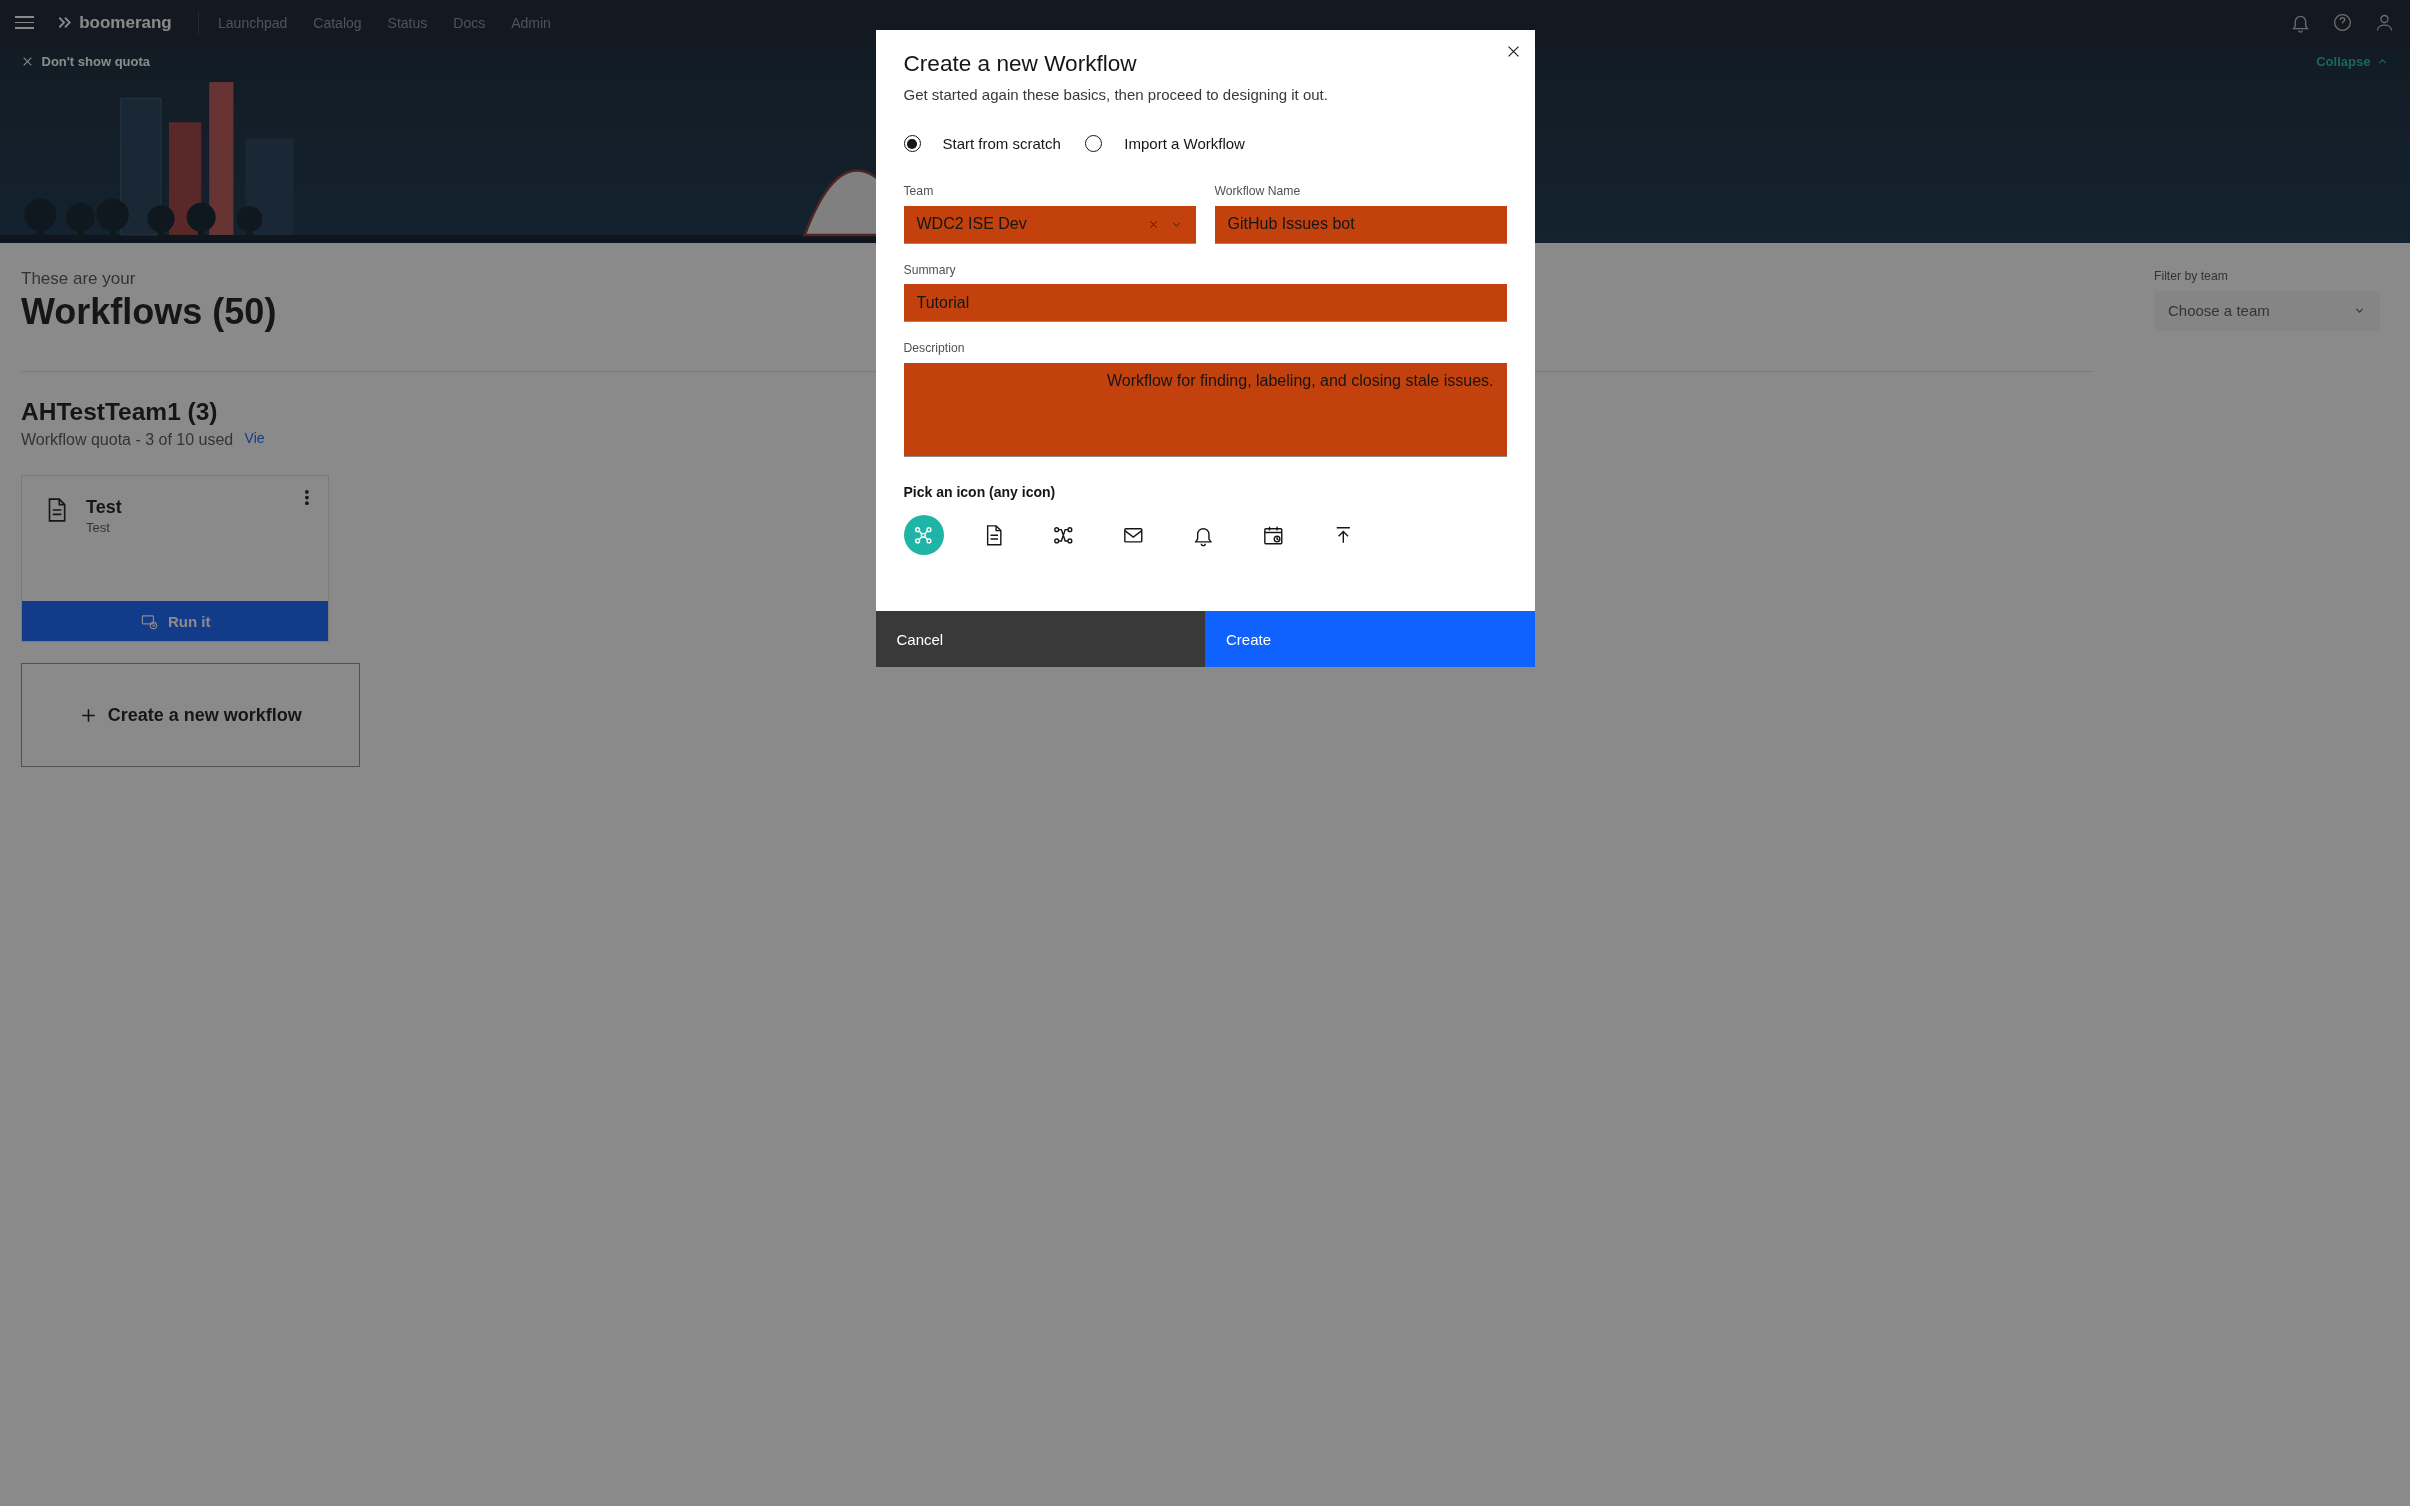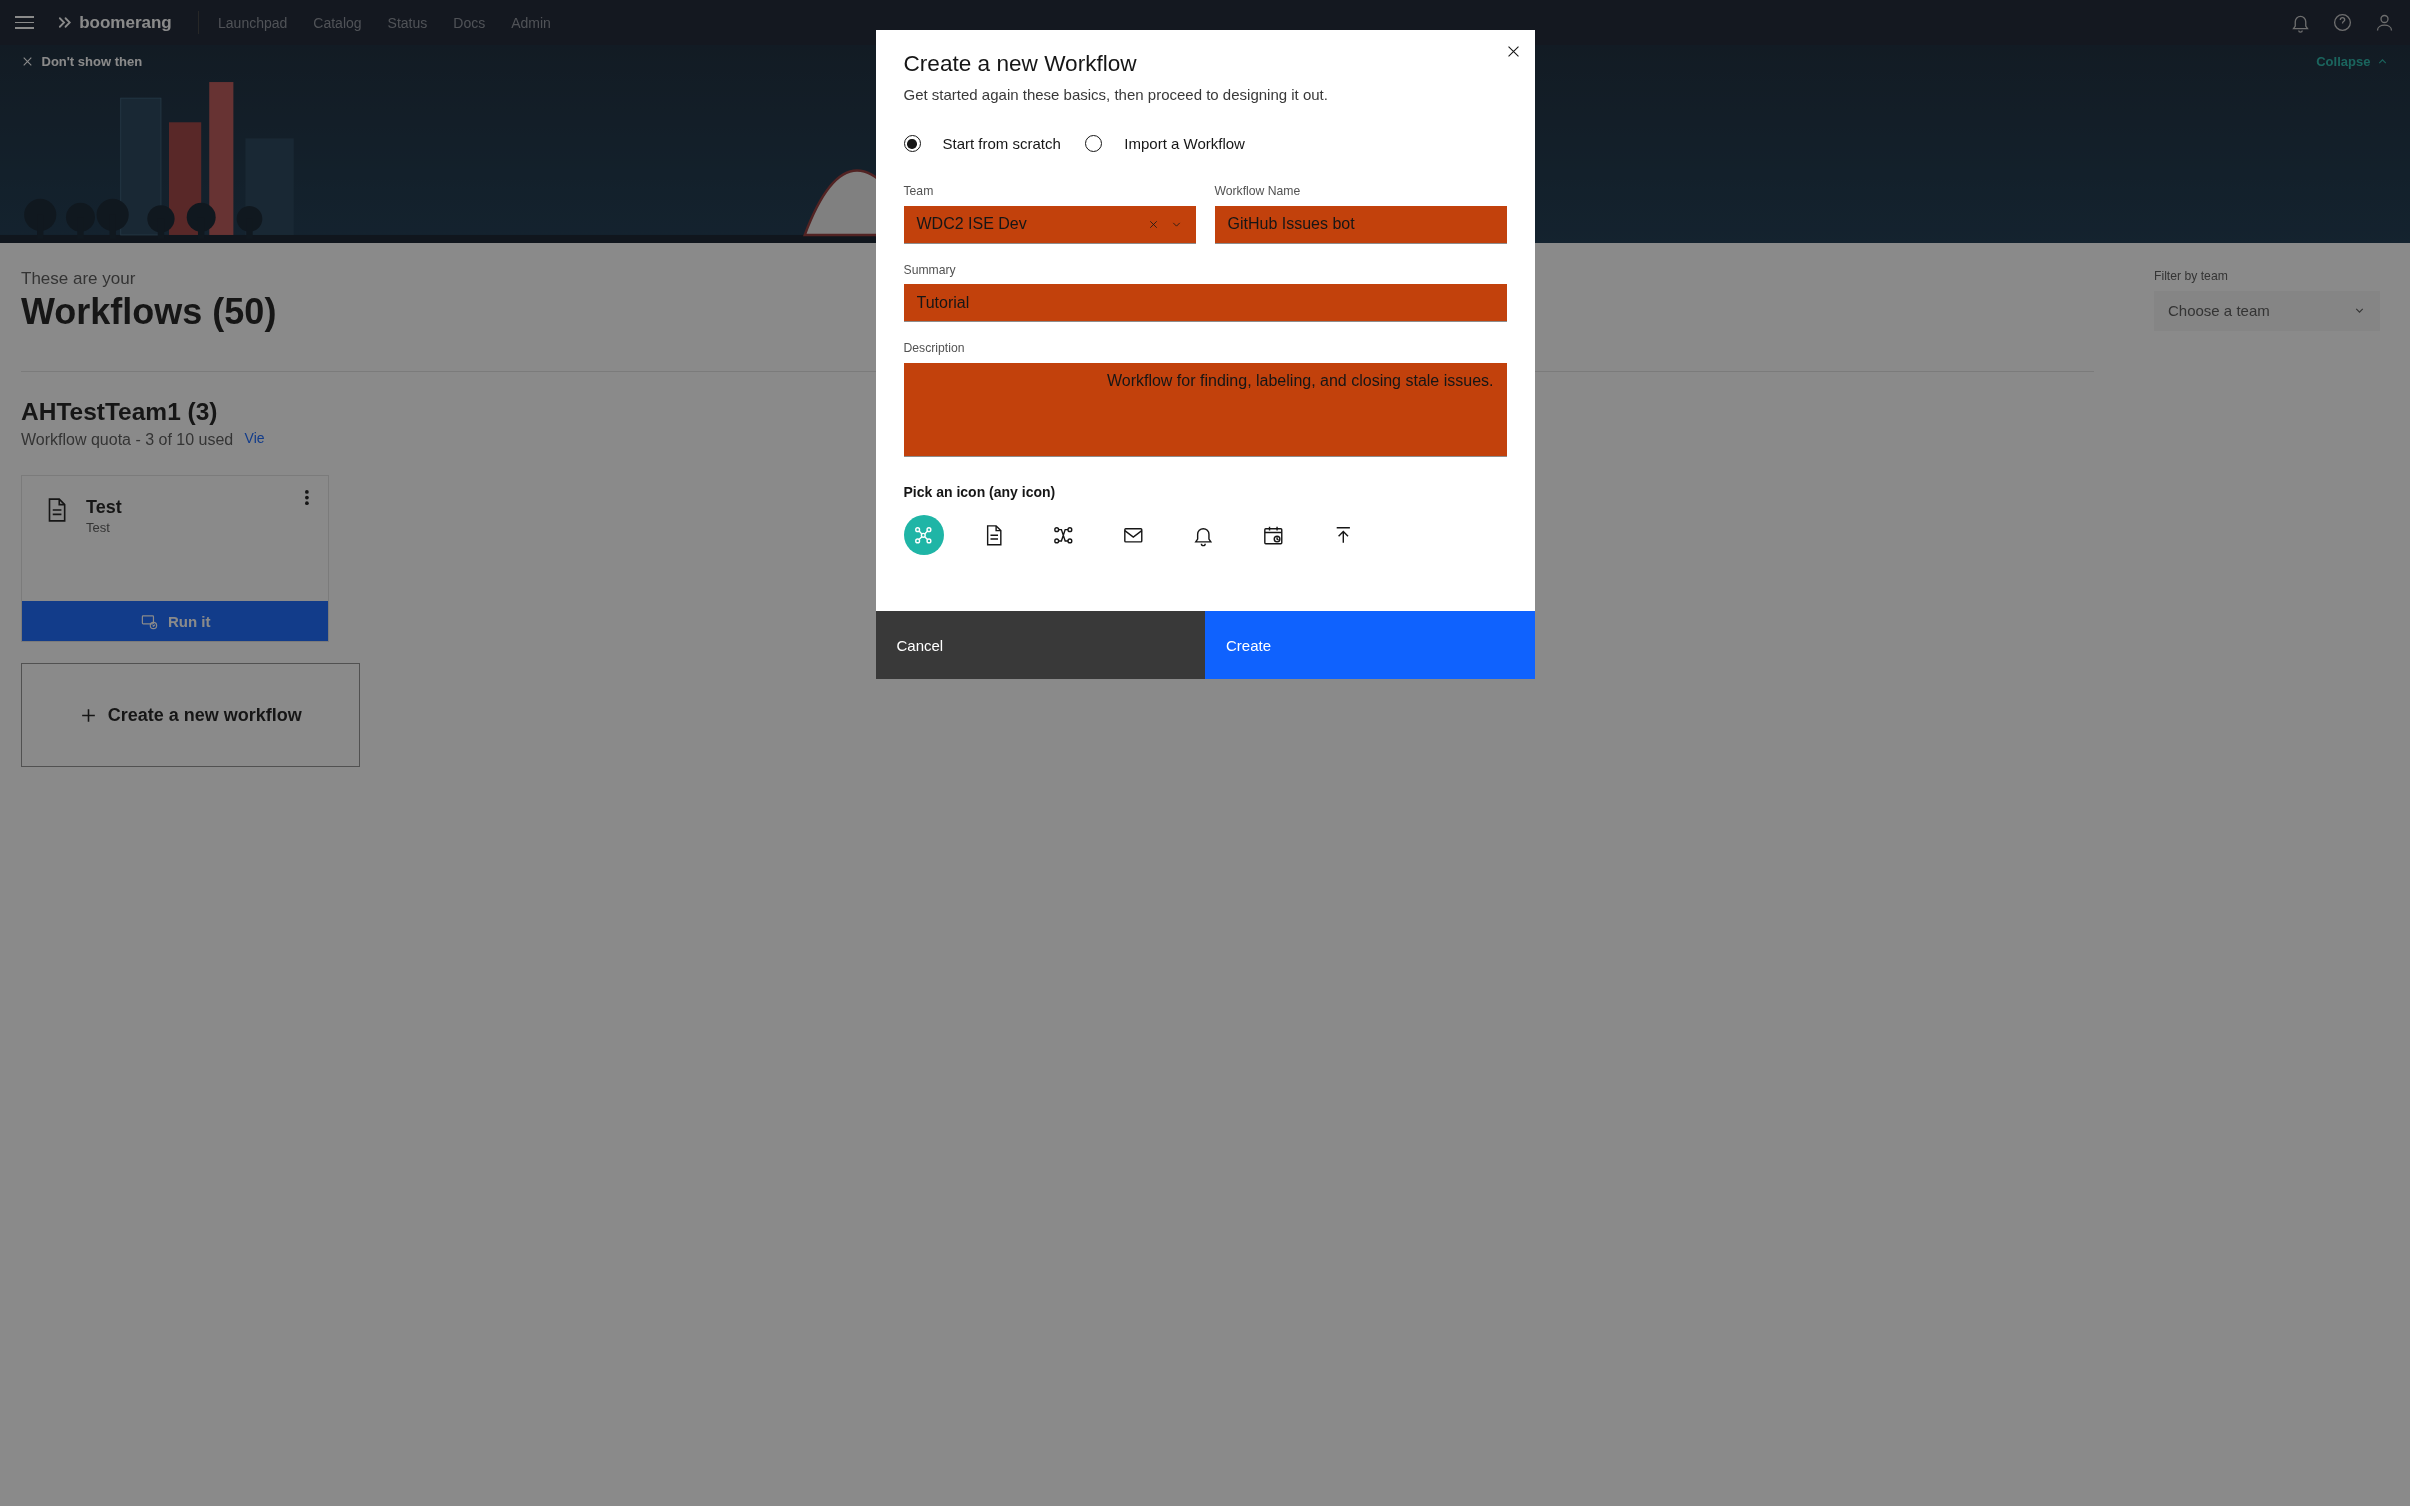--- a/index.html
+++ b/index.html
@@ -89,21 +89,21 @@
   .combo .icons{display:flex;gap:9.4px;}
   .combo svg{width:13px;height:13px;stroke:#161616;fill:none;stroke-width:1.5;}
   .full{margin-top:19px;}
   .pick-lbl{font-size:14px;font-weight:600;margin-top:24.5px;}
   .icon-row{display:flex;gap:30px;margin-top:15px;margin-bottom:56px;}
   .icon-opt{width:40px;height:40px;border-radius:50%;display:flex;align-items:center;justify-content:center;cursor:pointer;}
   .icon-opt svg{width:22.6px;height:22.6px;stroke:#161616;fill:none;stroke-width:1.5;}
   .icon-opt.sel{background:#1fb5a6;}
   .icon-opt.sel svg{stroke:#fff;}
 
-  .m-foot{display:flex;height:68px;}
+  .m-foot{display:flex;height:56px;}
   .btn{flex:1;display:flex;align-items:center;padding:0 21px;font-size:15px;cursor:pointer;}
   .btn.cancel{background:#393939;color:#fff;}
   .btn.create{background:#0f62fe;color:#fff;}
 </style>
 </head>
 <body>
 
 <div class="topnav">
   <div class="nav-hamburger">
       <span></span>
@@ -137,21 +137,21 @@
         <path d="M4 21c0-4 4-6 8-6s8 2 8 6"></path>
       </svg>
   </div>
 </div>
 
 <div class="banner">
   <div class="dont-show">
     <svg viewBox="0 0 24 24">
         <path d="M5 5l14 14M19 5L5 19"></path>
       </svg>
-    <span>Don't show then</span>
+    <span>Don't show quota</span>
   </div>
   <div class="collapse">
     <span>Collapse</span>
     <svg viewBox="0 0 24 24">
         <path d="M6 15l6-6 6 6"></path>
       </svg>
   </div>
   <svg class="skyline" viewBox="0 0 1400 210" preserveAspectRatio="xMidYMax slice">
 
     <rect x="0" y="200" width="1400" height="10" fill="#0a1624"></rect>

